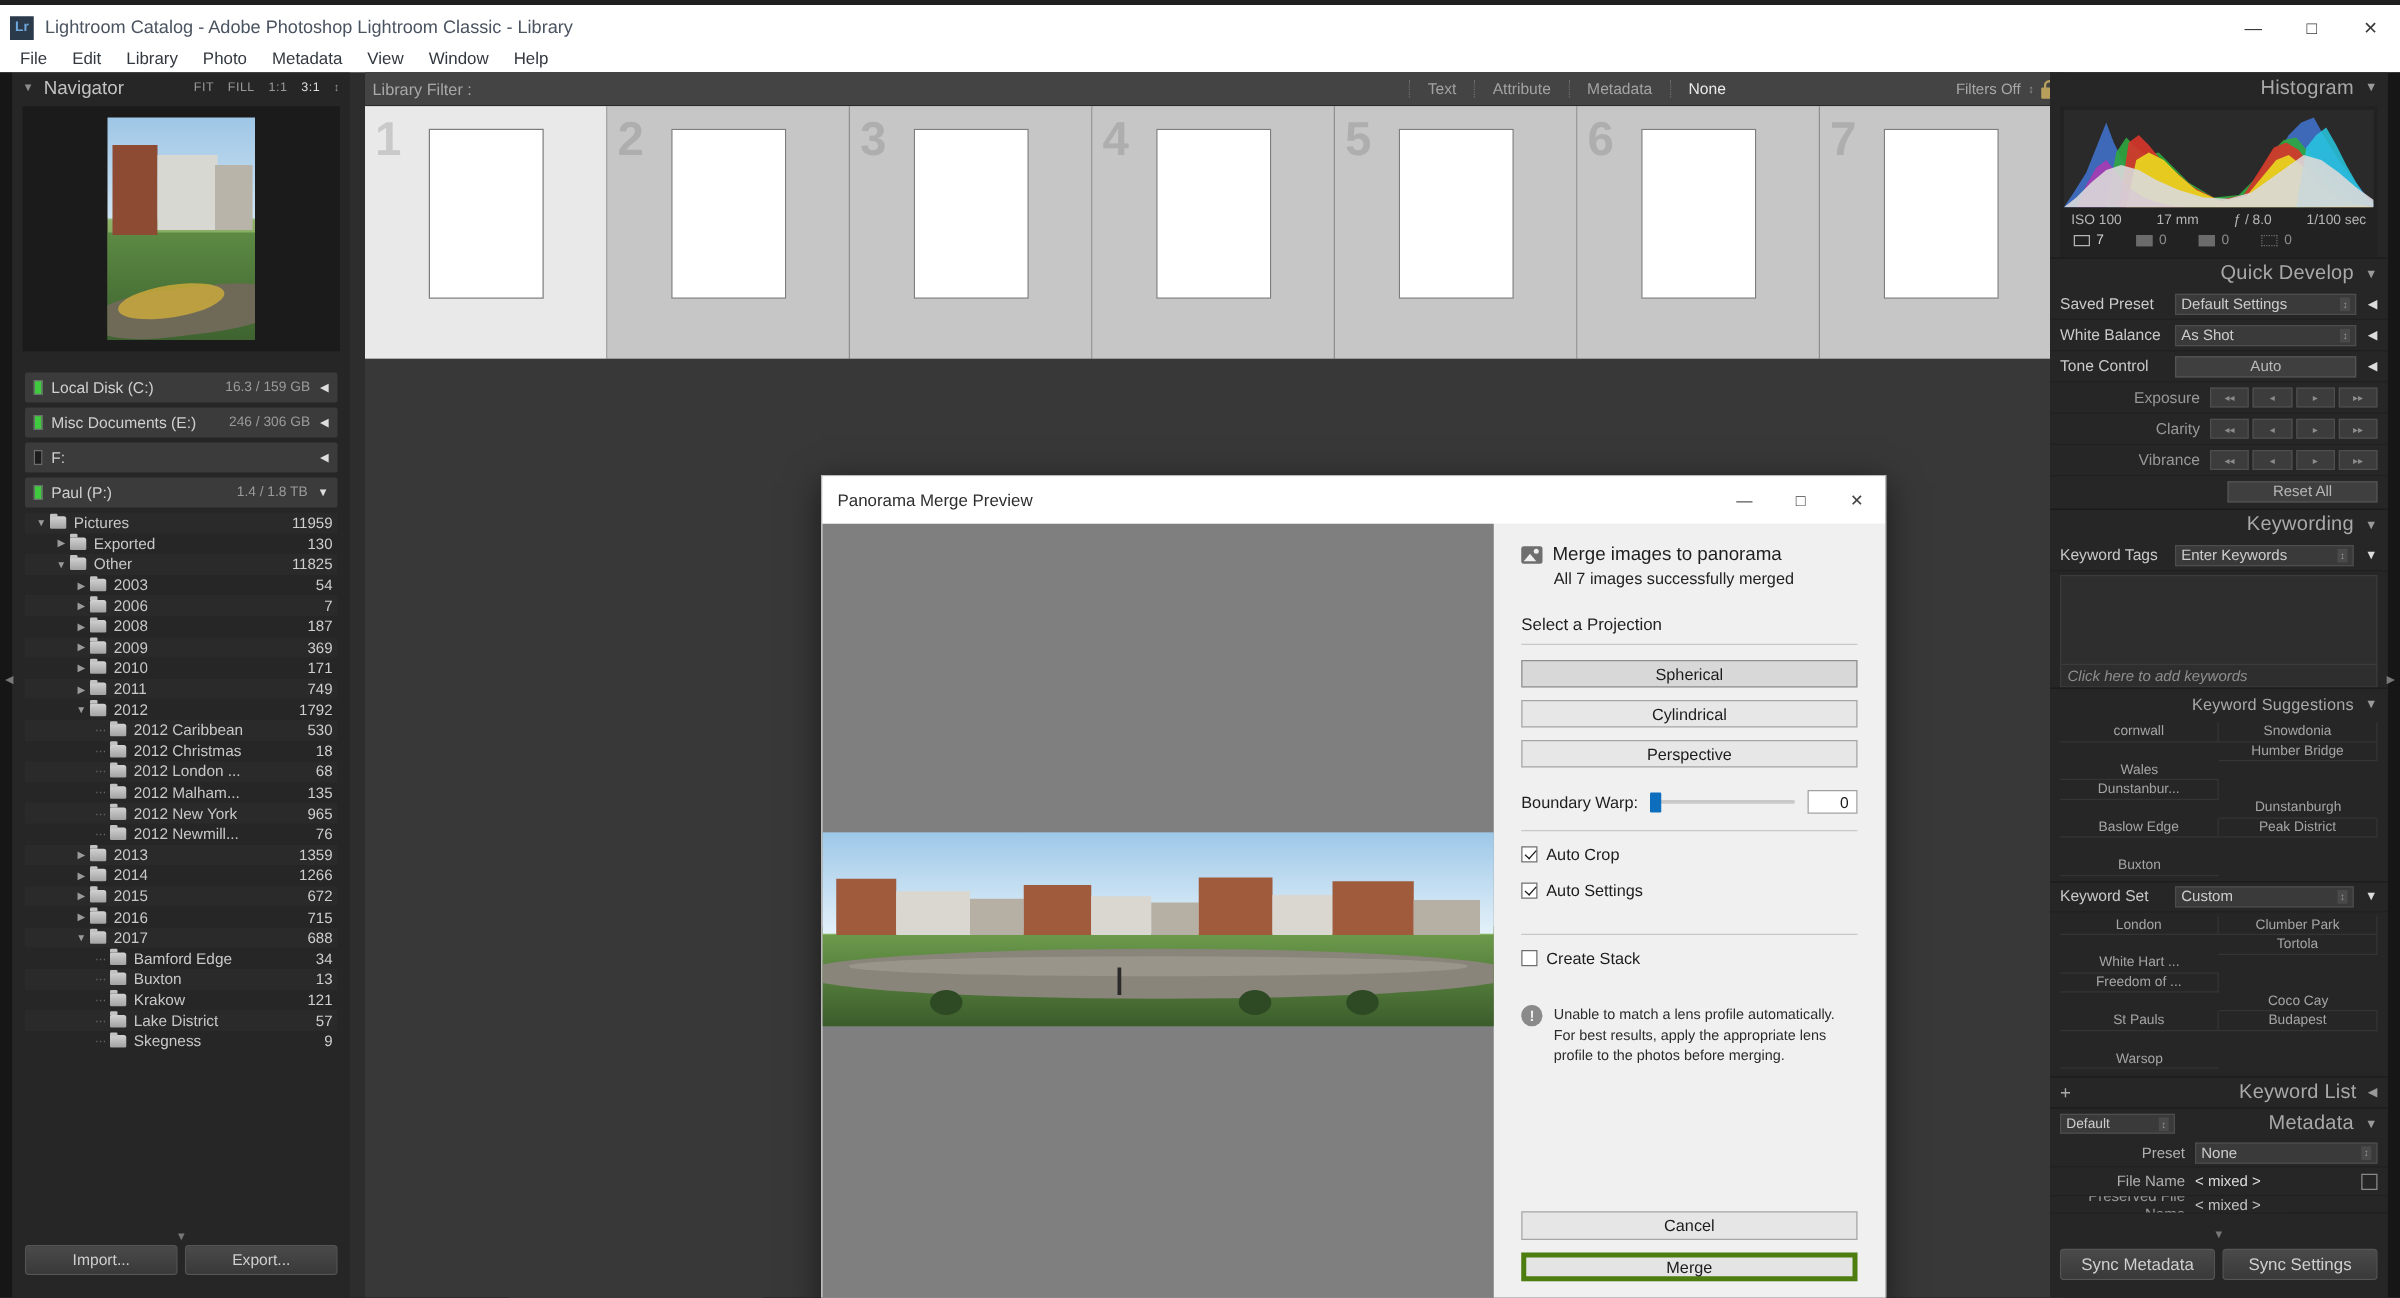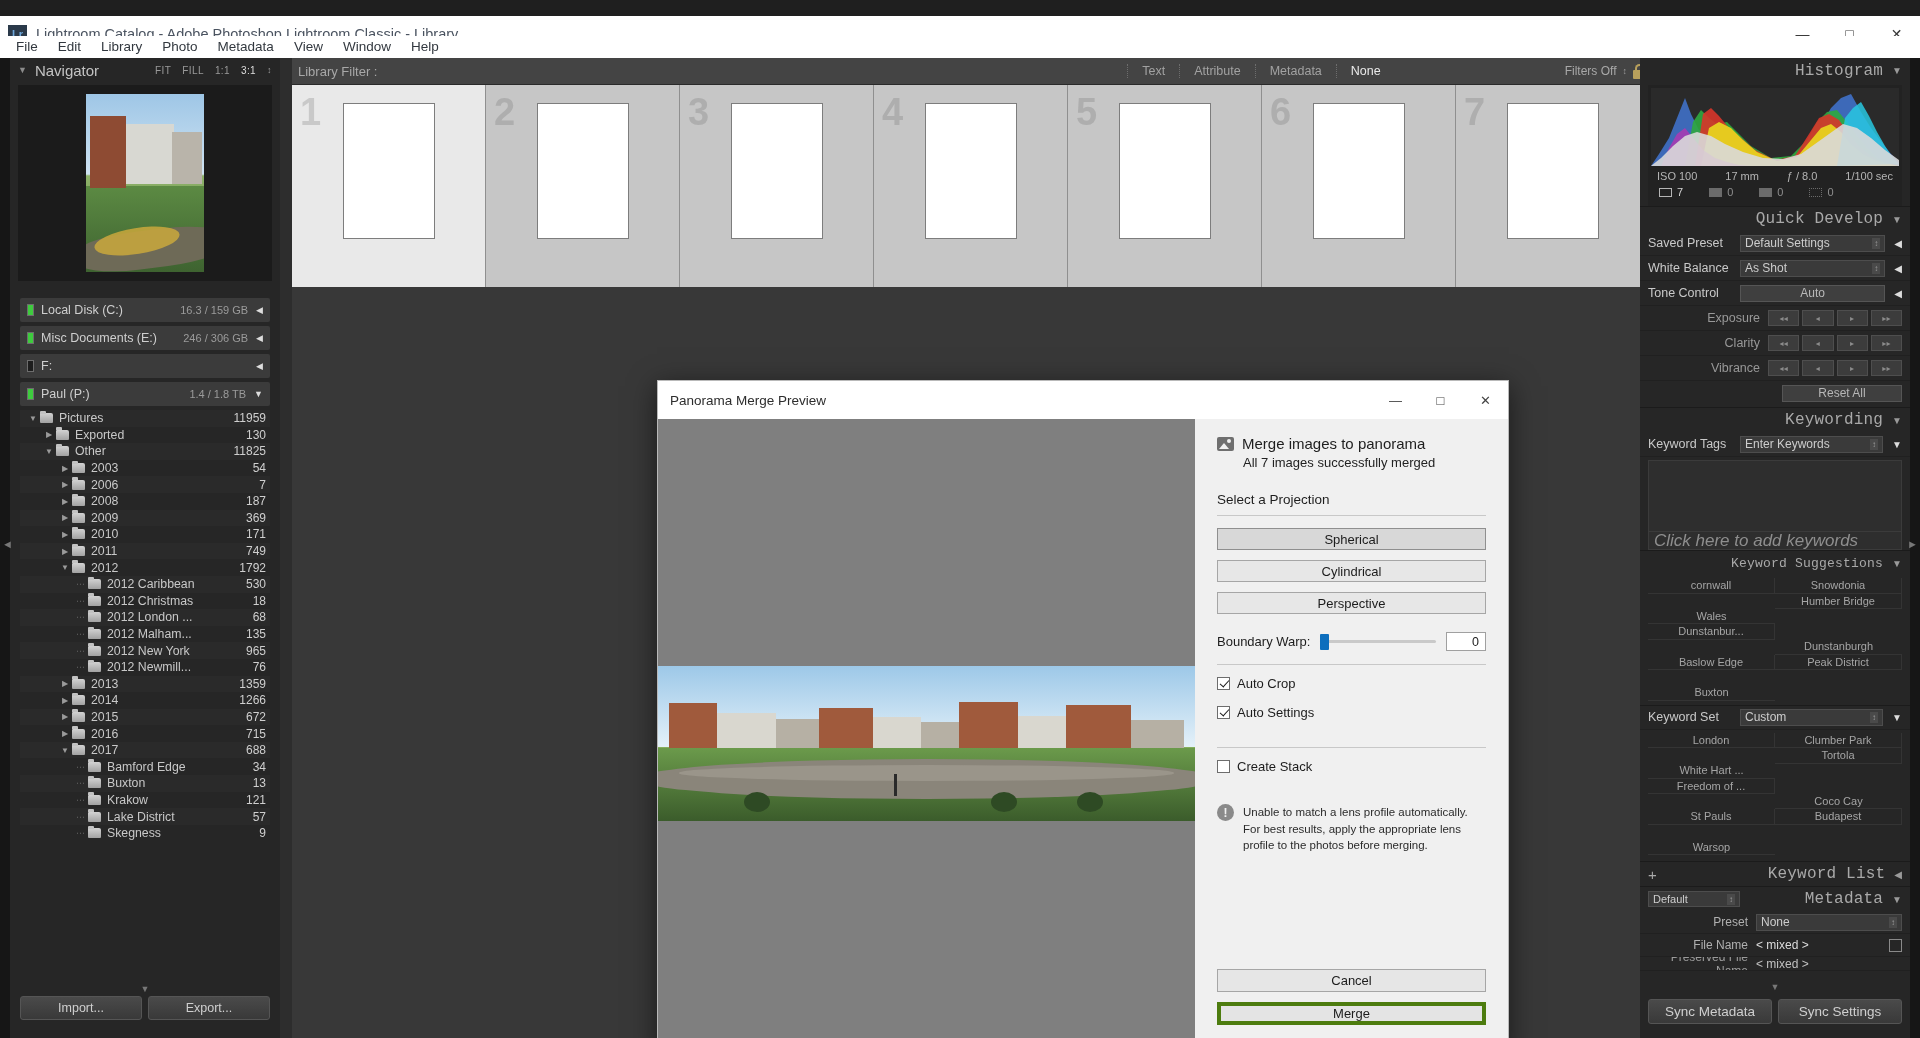--- a/index.html
+++ b/index.html
@@ -6,21 +6,21 @@
   html, body {
     width: 1920px; height: 1038px;
     background: #1f1f1f;
     font-family: "Liberation Sans", sans-serif;
     overflow: hidden;
   }
   body { position: relative; }
 
   
   .titlebar {
-    position: absolute; left: 0; top: 16px; width: 1920px; height: 36px;
+    position: absolute; left: 0; top: 4px; width: 1920px; height: 36px;
     background: #ffffff; display: flex; align-items: center;
   }
   .lr-logo {
     width: 19px; height: 19px; margin-left: 8px; background: #2b3a4a;
     color: #6fa8dc; font-size: 11px; font-weight: bold;
     display: flex; align-items: center; justify-content: center;
     font-family: "Liberation Sans", sans-serif;
   }
   .win-title { margin-left: 9px; font-size: 14.5px; color: #4a5360; }
   .win-btns { margin-left: auto; display: flex; height: 36px; }
@@ -120,21 +120,21 @@
 
   
   .right-panel {
     position: absolute; right: 10px; top: 0; width: 270px; height: 980px;
     background: #262626;
   }
   .rp-head {
     height: 25px; display: flex; align-items: center; justify-content: flex-end;
     padding: 0 8px; color: #a9a9a9; font-size: 16px; background: #262626;
   }
-  .rp-head .t { letter-spacing: .2px; font-family: Liberation Mono, monospace; }
+  .rp-head .t { letter-spacing: .2px; }
   .rp-head .chev { margin-left: 9px; font-size: 10px; color: #9a9a9a; }
   .rp-head .plus { position: absolute; left: 8px; font-size: 15px; color: #a9a9a9; }
   .rp-sec { border-top: 1px solid #1b1b1b; }
 
   .hist-box { margin: 2px 8px 0 8px; background: #222; padding: 3px; }
   .hist-graph { height: 78px; background: #2a2a2a; position: relative; overflow: hidden; }
   .hist-meta { display: flex; justify-content: space-between; padding: 4px 6px 2px 6px; font-size: 11px; color: #b5b5b5; }
   .hist-counts { display: flex; gap: 26px; padding: 2px 8px 5px 8px; font-size: 11px; color: #8e8e8e; align-items: center; }
   .cnt { display: flex; align-items: center; gap: 5px; }
   .cnt .bx { width: 13px; height: 9px; border: 1px solid #b5b5b5; }
@@ -163,21 +163,21 @@
   .step {
     flex: 1; height: 16px; background: #3c3c3c; border: 1px solid #4e4e4e;
     color: #8c8c8c; font-size: 8px; display: flex; align-items: center; justify-content: center;
   }
   .reset-all { display:flex; justify-content:flex-end; padding: 4px 8px 5px 8px; }
   .reset-all .b { width: 120px; height: 17px; background:#3f3f3f; border:1px solid #555; color:#b7b7b7; font-size:12px; text-align:center; line-height:15px; }
 
   .kw-box { margin: 3px 8px 0 8px; }
   .kw-area { height: 72px; background: #2e2e2e; border: 1px solid #3b3b3b; }
   .kw-add { height: 18px; background: #2e2e2e; border: 1px solid #3b3b3b; border-top:none;
-    color: #8e8e8e; font-size: 17px; font-style: italic; display:flex; align-items:center; padding:0 5px; }
+    color: #8e8e8e; font-size: 12px; font-style: italic; display:flex; align-items:center; padding:0 5px; }
   .kw-grid { display: grid; grid-template-columns: 1fr 1fr; margin: 3px 8px 0 8px; text-align: center; }
   .kw-cell {
     height: 15.5px; display: flex; align-items: center; justify-content: center;
     font-size: 11px; color: #a5a5a5; border-right: 1px solid #343434; border-bottom: 1px solid #343434;
     overflow: hidden; white-space: nowrap;
   }
   .kw-cell:nth-child(3n) { border-right: none; margin-top: 15px; }
 
   .md-row { display:flex; align-items:center; height:23px; padding:0 8px; font-size:12px; color:#c0c0c0; border-bottom:1px solid #202020; }
   .md-label { width: 108px; text-align:right; padding-right: 8px; color:#b0b0b0; }

